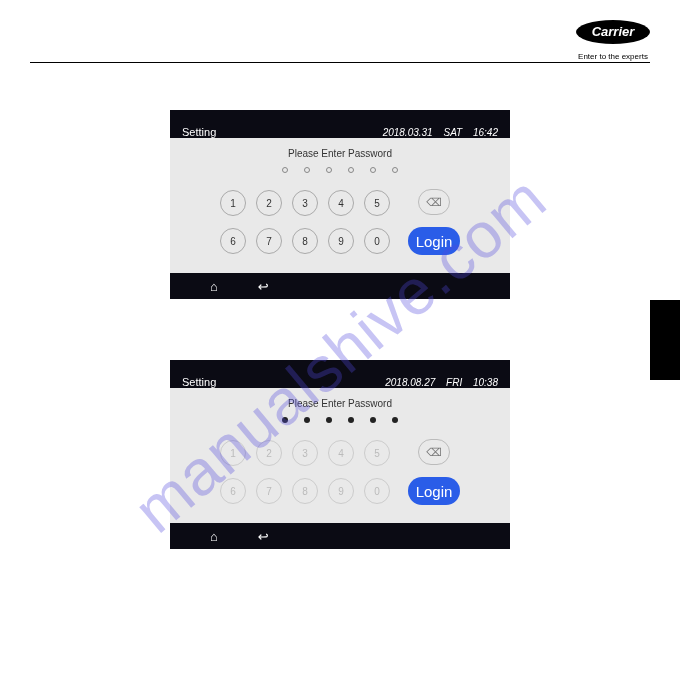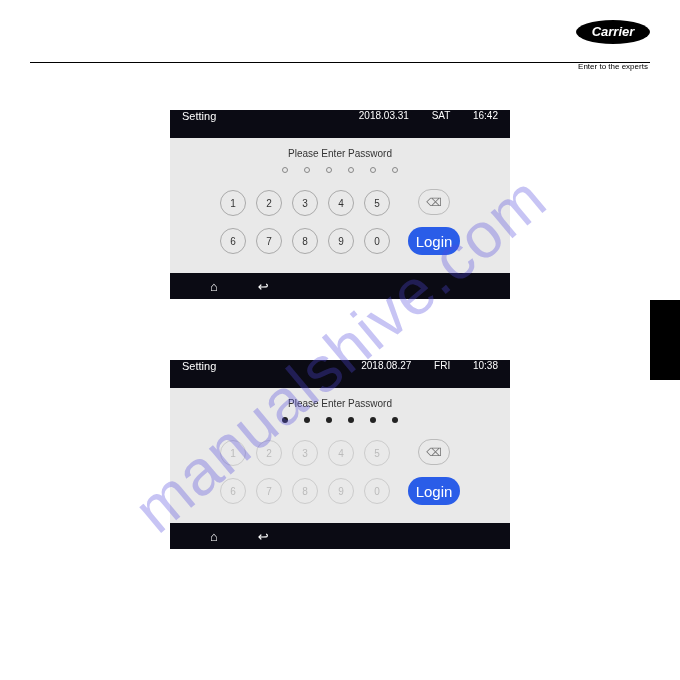--- a/index.html
+++ b/index.html
@@ -21,21 +21,21 @@
     width: 74px;
     height: 24px;
     background: #000;
     border-radius: 50%;
     color: #fff;
     font-style: italic;
     font-size: 13px;
     font-weight: bold;
     line-height: 24px;
     text-align: center;
-    margin: 0 auto 18px;
+    margin: 0 auto 8px;
   }
   .logo-tag {
     font-size: 8px;
     color: #000;
   }
   .hr {
     position: absolute;
     left: 30px;
     right: 30px;
     top: 62px;
@@ -73,27 +73,27 @@
     width: 100%;
     background: #e9e9e9;
     display: flex;
     flex-direction: column;
   }
   .bar {
     background: #0b0b14;
     color: #fff;
     height: 28px;
     display: flex;
-    align-items: flex-start;
+    align-items: flex-end;
     padding: 0 12px;
     font-size: 11px;
   }
   .bar .spacer { flex: 1; }
   .bar .dt { font-size: 10px; }
-  .bar .dt span { margin-left: 20px; }
+  .bar .dt span { margin-left: 8px; font-style: italic; }
   .body {
     padding: 10px 12px 18px;
     position: relative;
   }
   .prompt {
     text-align: center;
     font-size: 10px;
     color: #333;
     margin-bottom: 8px;
   }

